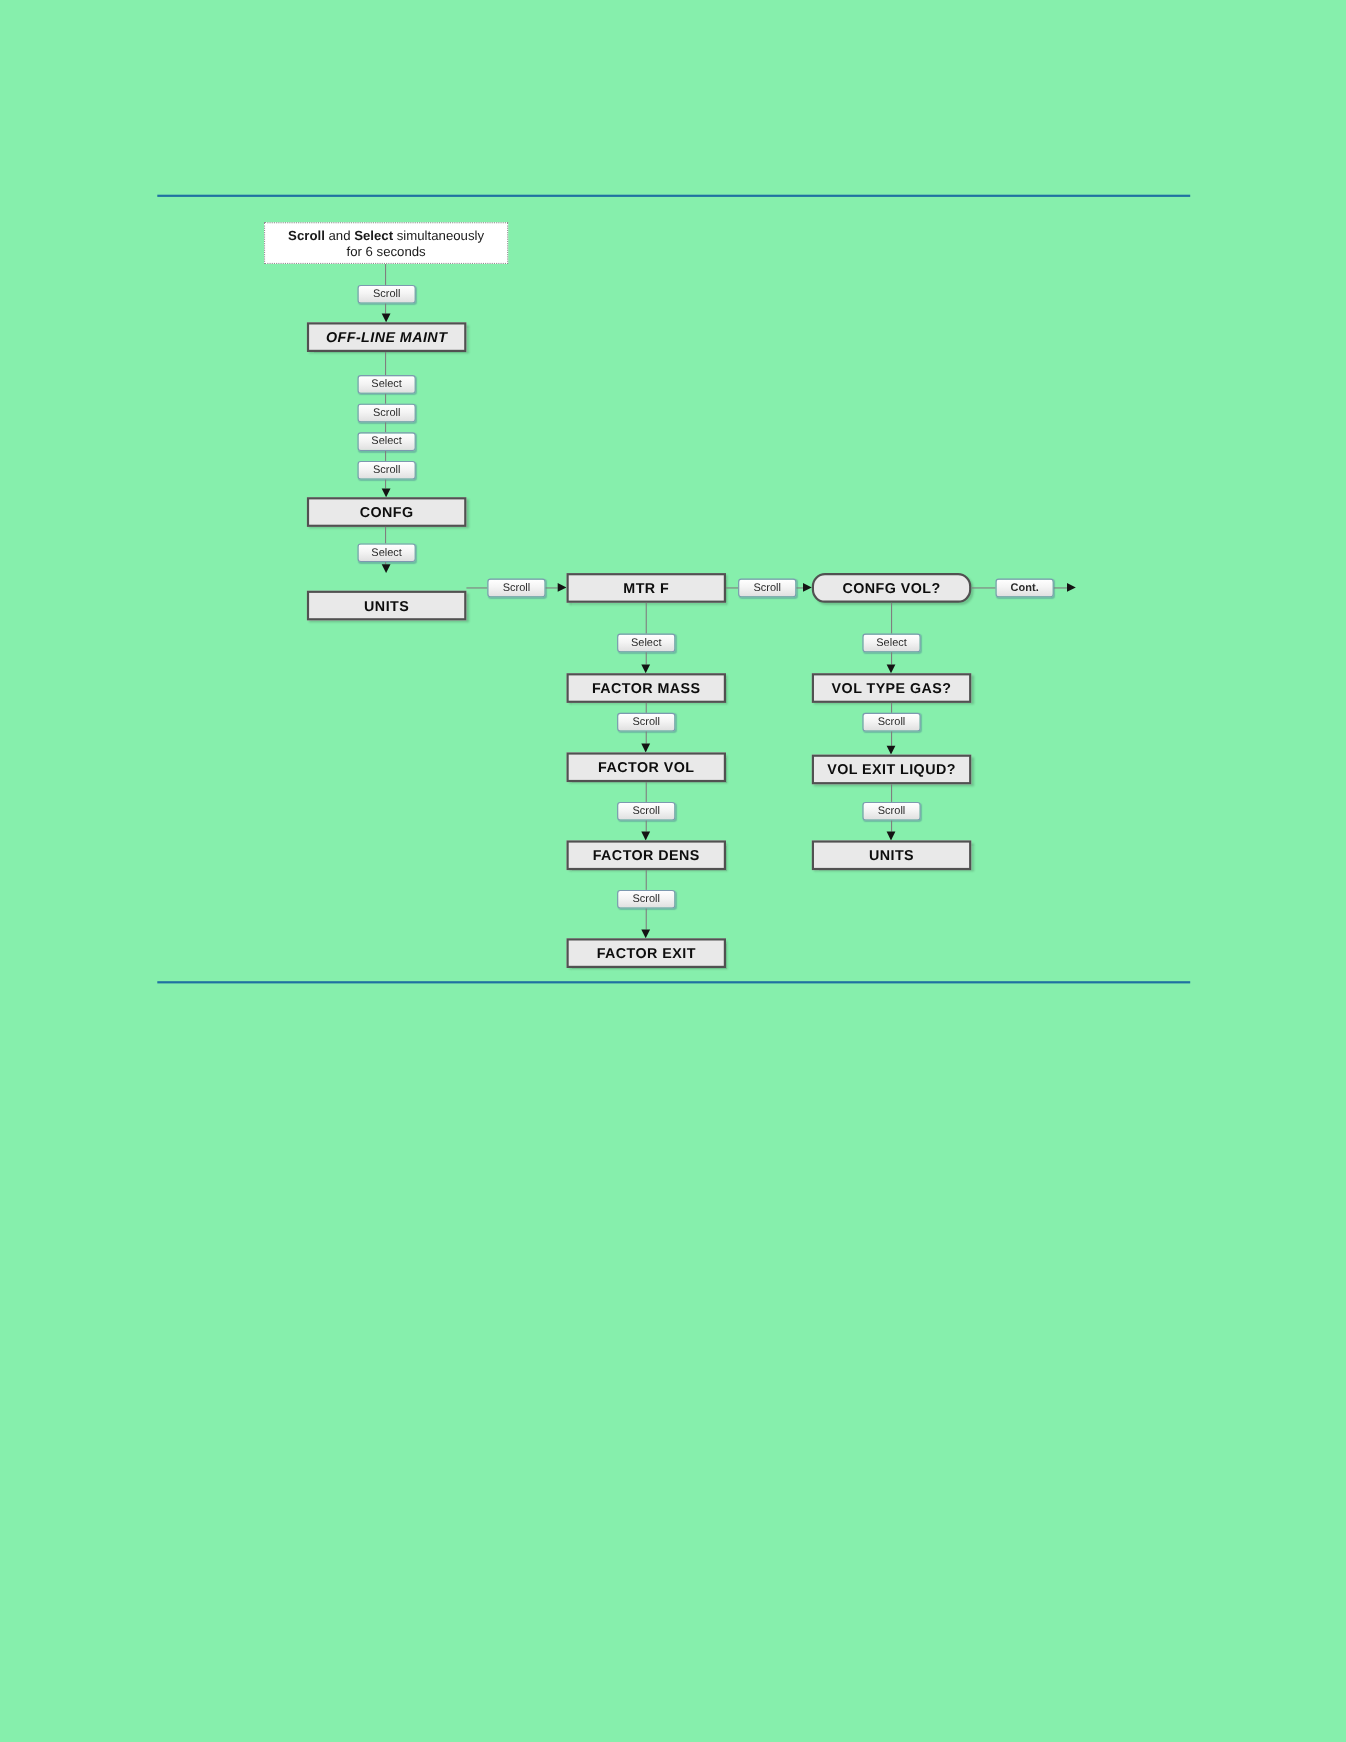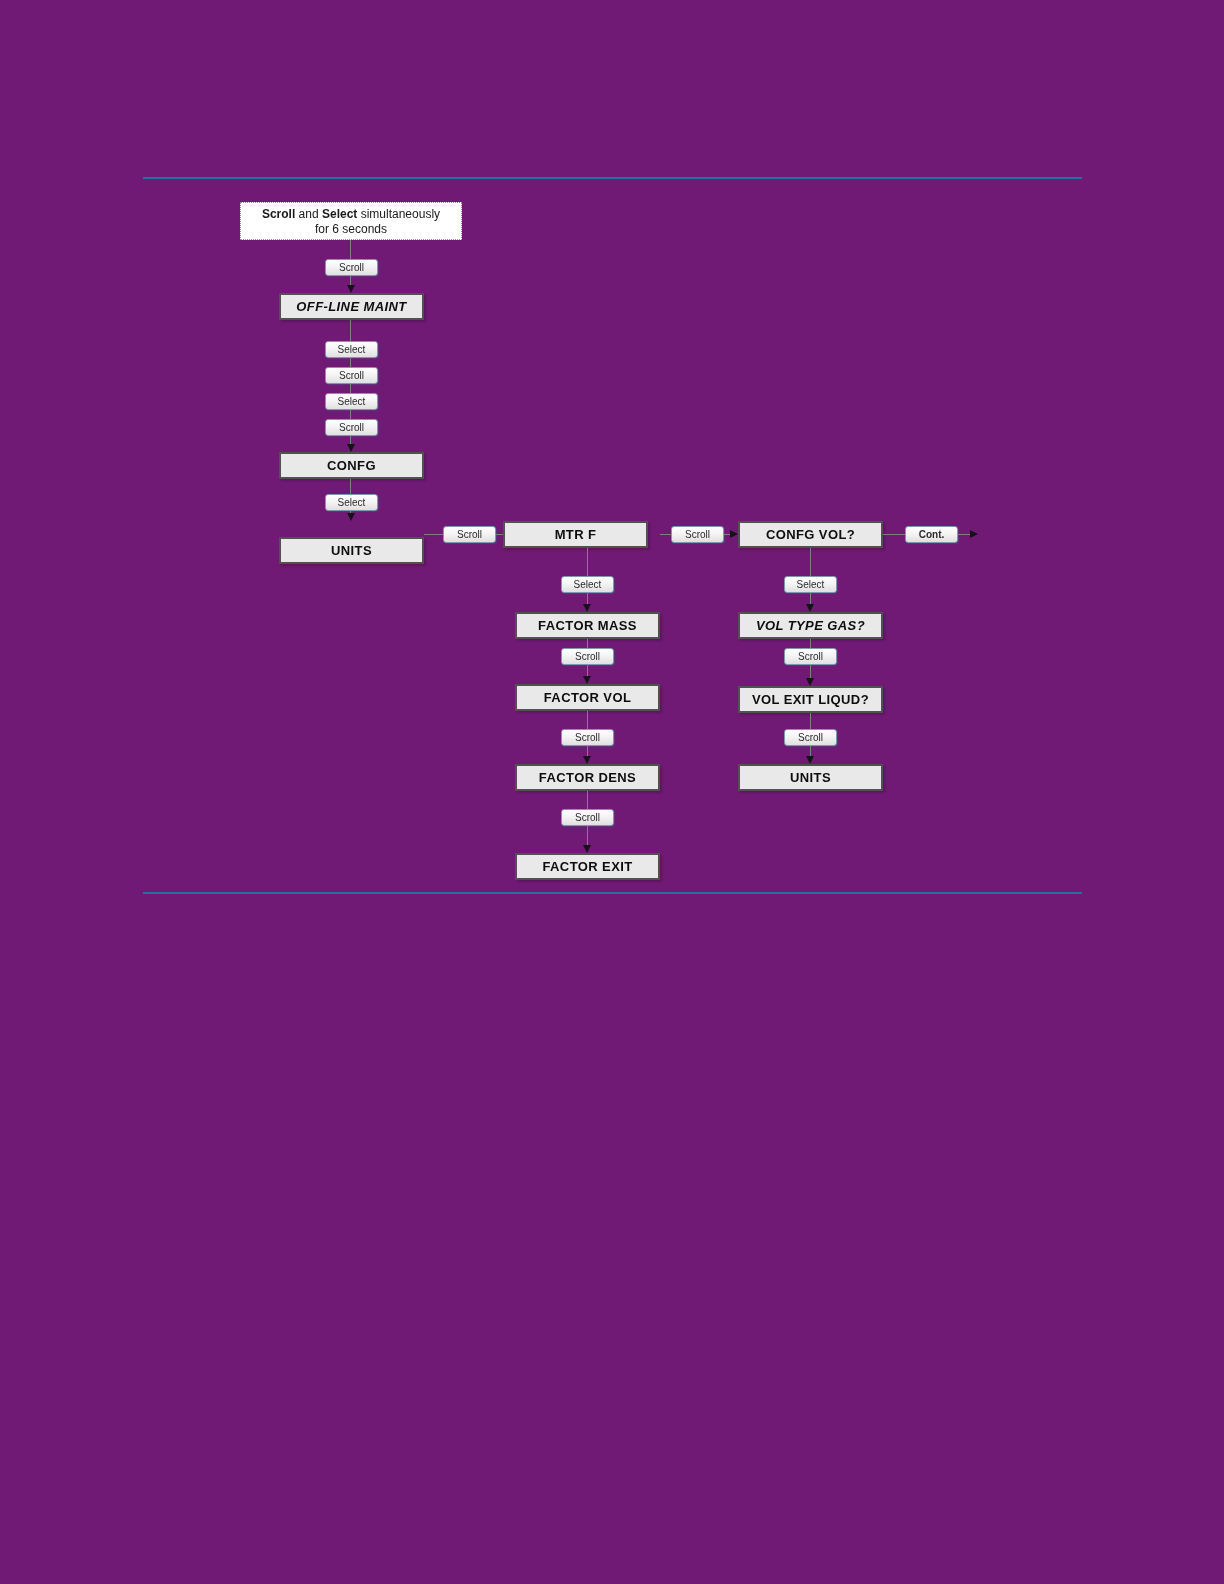--- a/index.html
+++ b/index.html
@@ -1,20 +1,20 @@
 <!DOCTYPE html>
 <html><head>
 <meta charset="utf-8">
 <style>
   html, body { margin: 0; padding: 0; background: #ffffff; }
   #canvas {
     position: relative;
     width: 1224px;
     height: 1584px;
-    background: #701a75;
+    background: #86efac;
     font-family: "Liberation Sans", sans-serif;
     overflow: hidden;
   }
   .rule {
     position: absolute;
     height: 2px;
     background: #2071a1;
   }
   .note {
     position: absolute;
@@ -107,27 +107,27 @@
   <div class="vline" style="left:350px; top:479px; height:15px;"></div>
   <div class="btn" style="left:325px; top:494px;">Select</div>
   <div class="vline" style="left:350px; top:511px; height:2px;"></div>
   <div class="arrow-down" style="left:347px; top:513px;"></div>
   <div class="box" style="left:279px; top:537px;">UNITS</div>
 
   <div class="hline" style="left:424px; top:534px; width:19px;"></div>
   <div class="btn" style="left:443px; top:526px;">Scroll</div>
   <div class="hline" style="left:496px; top:534px; width:11px;"></div>
   <div class="arrow-right" style="left:507px; top:530px;"></div>
-  <div class="box" style="left:503px; top:521px;">MTR F</div>
+  <div class="box" style="left:515px; top:521px;">MTR F</div>
 
   <div class="hline" style="left:660px; top:534px; width:11px;"></div>
   <div class="btn" style="left:671px; top:526px;">Scroll</div>
   <div class="hline" style="left:724px; top:534px; width:6px;"></div>
   <div class="arrow-right" style="left:730px; top:530px;"></div>
-  <div class="box" style="left:738px; top:521px;">CONFG VOL?</div>
+  <div class="box" style="left:738px; top:521px;border-radius:12px;">CONFG VOL?</div>
 
   <div class="hline" style="left:883px; top:534px; width:22px;"></div>
   <div class="btn" style="left:905px; top:526px;font-weight:bold;">Cont.</div>
   <div class="hline" style="left:958px; top:534px; width:12px;"></div>
   <div class="arrow-right" style="left:970px; top:530px;"></div>
 
   <div class="vline" style="left:587px; top:548px; height:28px;"></div>
   <div class="btn" style="left:561px; top:576px;">Select</div>
   <div class="vline" style="left:587px; top:593px; height:11px;"></div>
   <div class="arrow-down" style="left:583px; top:604px;"></div>
@@ -148,21 +148,21 @@
   <div class="vline" style="left:587px; top:791px; height:18px;"></div>
   <div class="btn" style="left:561px; top:809px;">Scroll</div>
   <div class="vline" style="left:587px; top:826px; height:19px;"></div>
   <div class="arrow-down" style="left:583px; top:845px;"></div>
   <div class="box" style="left:515px; top:853px;">FACTOR EXIT</div>
 
   <div class="vline" style="left:810px; top:548px; height:28px;"></div>
   <div class="btn" style="left:784px; top:576px;">Select</div>
   <div class="vline" style="left:810px; top:593px; height:11px;"></div>
   <div class="arrow-down" style="left:806px; top:604px;"></div>
-  <div class="box" style="left:738px; top:612px;font-style:italic;">VOL TYPE GAS?</div>
+  <div class="box" style="left:738px; top:612px;">VOL TYPE GAS?</div>
 
   <div class="vline" style="left:810px; top:639px; height:9px;"></div>
   <div class="btn" style="left:784px; top:648px;">Scroll</div>
   <div class="vline" style="left:810px; top:665px; height:13px;"></div>
   <div class="arrow-down" style="left:806px; top:678px;"></div>
   <div class="box" style="left:738px; top:686px;">VOL EXIT LIQUD?</div>
 
   <div class="vline" style="left:810px; top:713px; height:16px;"></div>
   <div class="btn" style="left:784px; top:729px;">Scroll</div>
   <div class="vline" style="left:810px; top:746px; height:10px;"></div>

